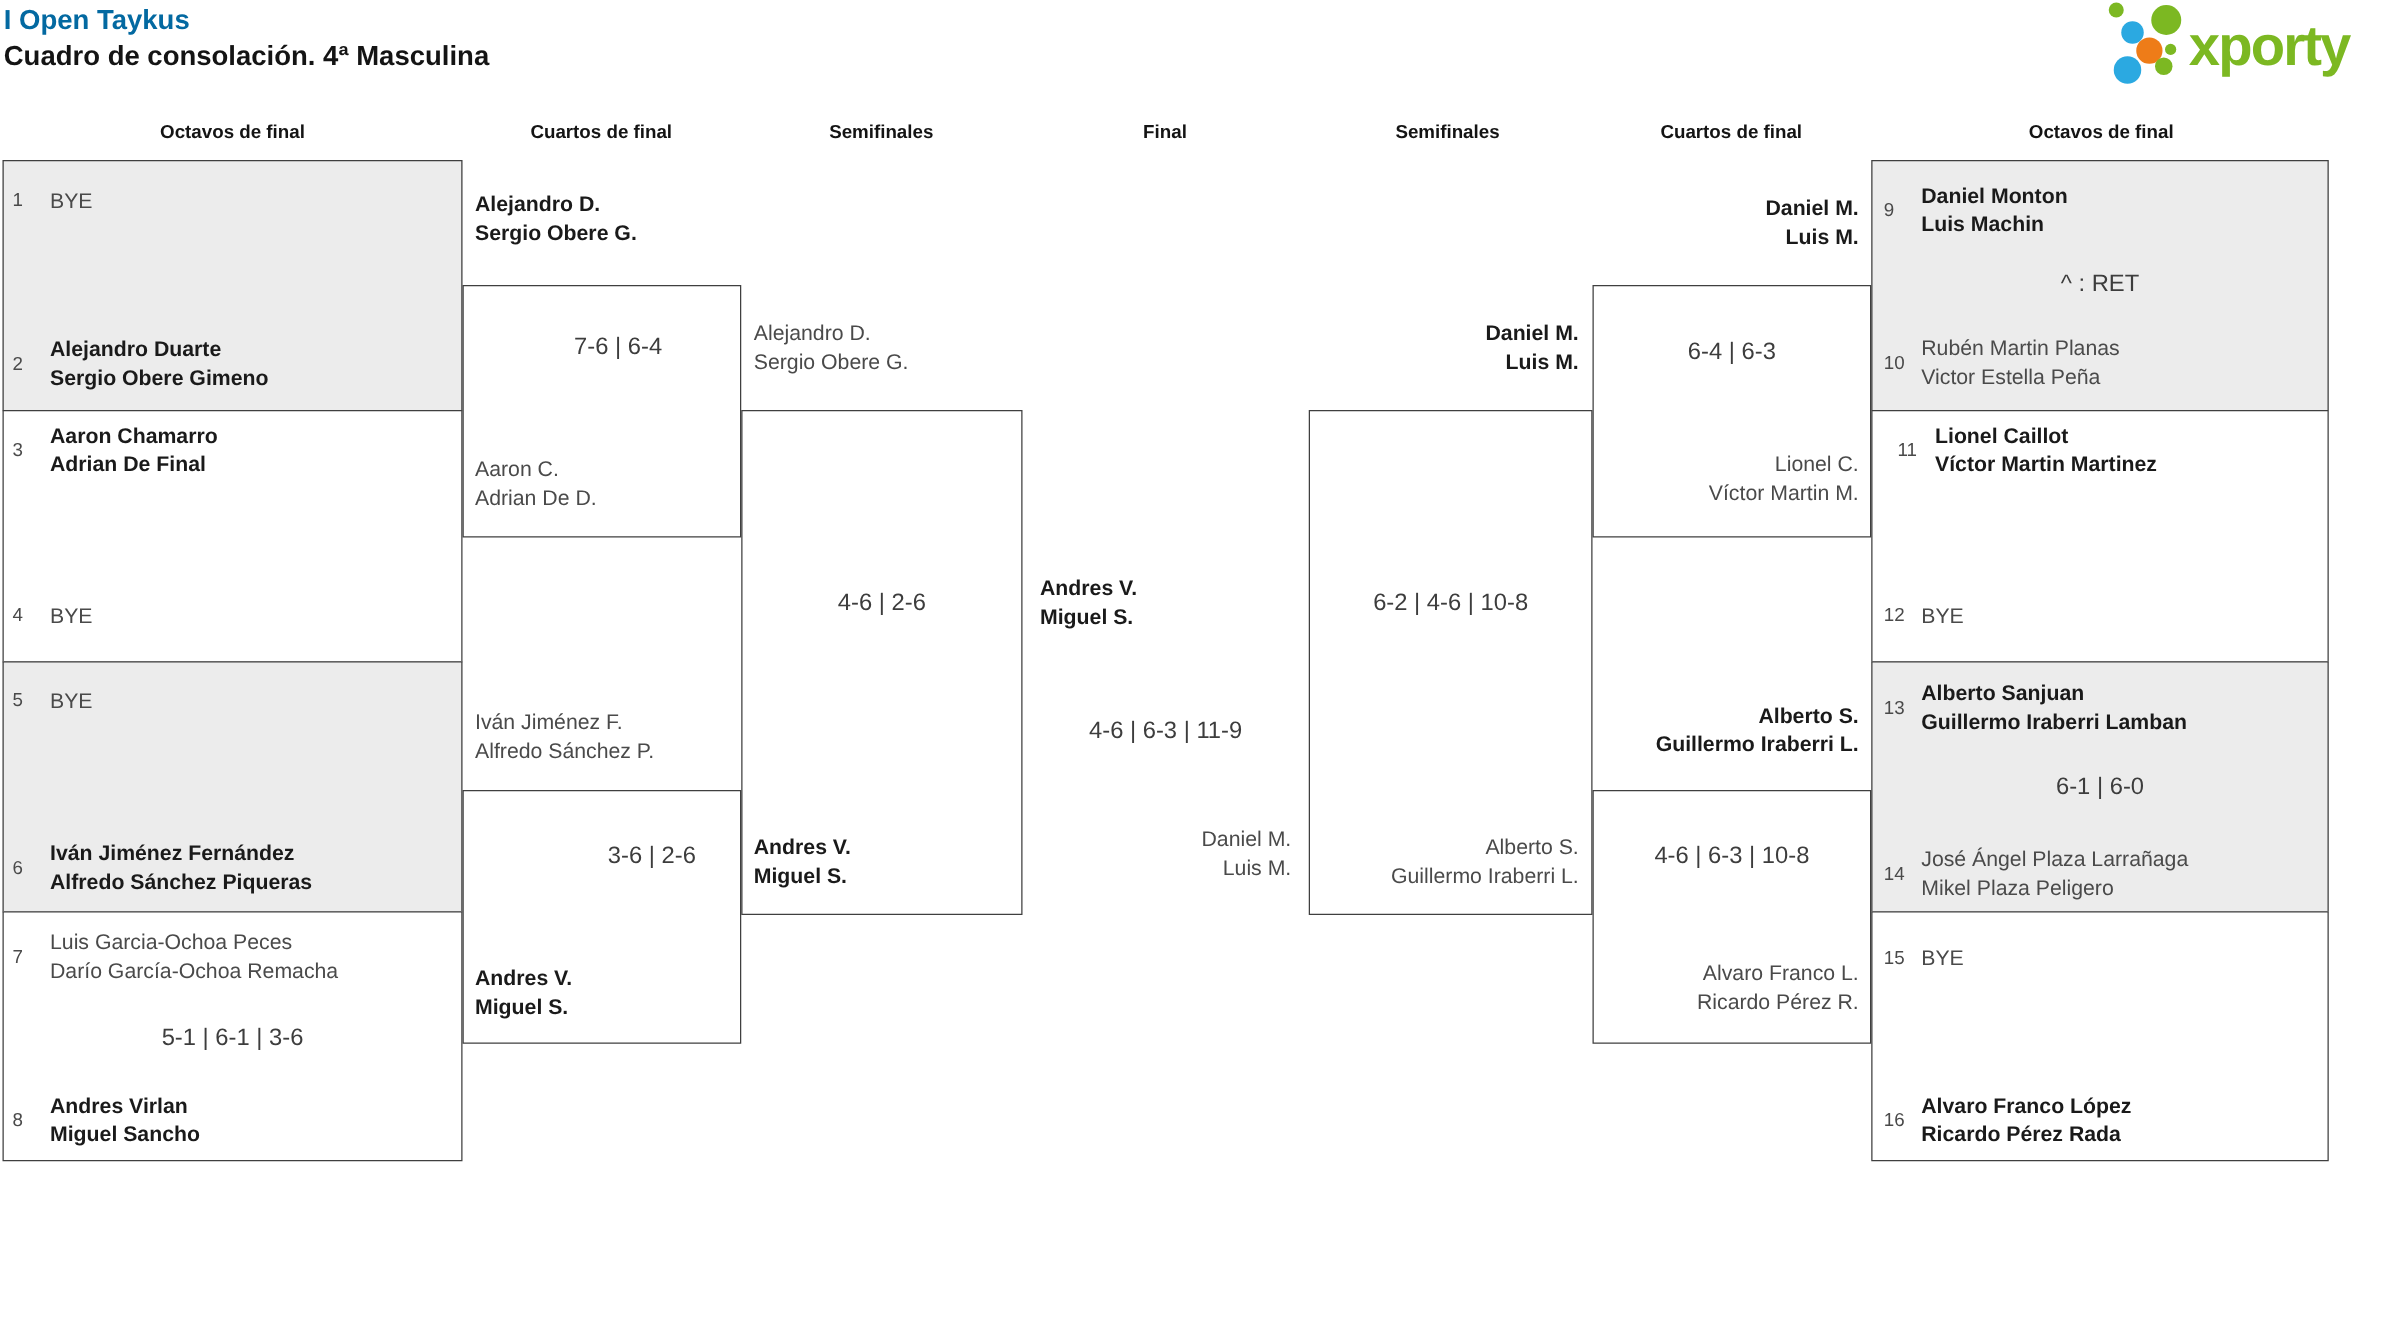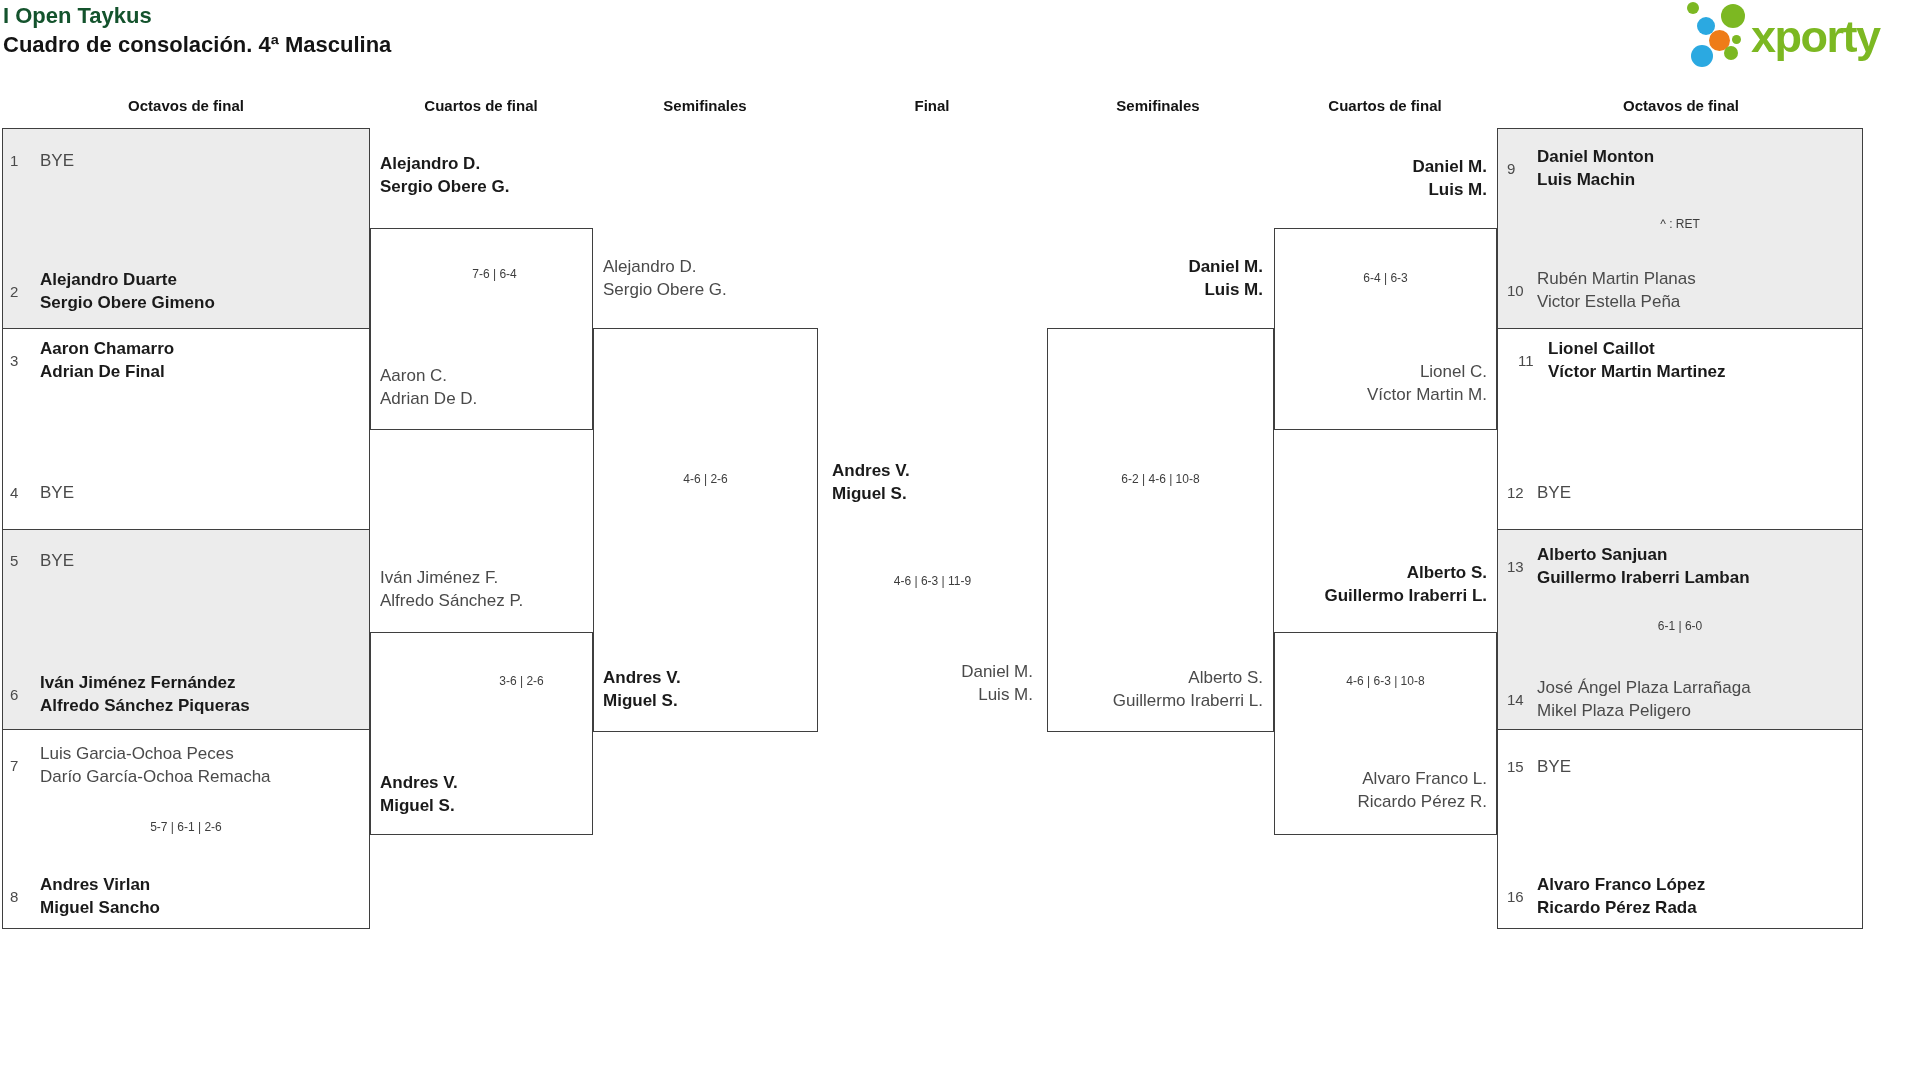--- a/index.html
+++ b/index.html
@@ -1,28 +1,28 @@
 <!DOCTYPE html>
 <html><head>
 <meta charset="utf-8">
 <style>
   html,body{margin:0;padding:0;background:#fff;}
   .stage{position:relative;width:1920px;height:1067px;overflow:hidden;
          font-family:"Liberation Sans",sans-serif;background:#fff;}
-  .title1{position:absolute;left:3px;top:3px;font-size:22px;font-weight:700;color:#14532d;}
+  .title1{position:absolute;left:3px;top:3px;font-size:22px;font-weight:700;color:#0369a1;}
   .title2{position:absolute;left:3px;top:32px;font-size:22px;font-weight:700;color:#141414;}
   .rh{position:absolute;top:97px;width:220px;text-align:center;font-size:15px;font-weight:700;color:#141414;}
   .box{position:absolute;border:1px solid #3f3f3f;box-sizing:border-box;background:#fff;}
   .box.shaded{background:#ececec;}
   .box.open{background:transparent;}
   .row{position:absolute;display:flex;align-items:center;gap:8px;}
   .seed{font-size:15px;color:#4a4a4a;min-width:22px;flex:none;}
   .team{font-size:17px;line-height:23px;white-space:pre-line;color:#4a4a4a;}
   .winner .team, .plabel.winner{font-weight:700;color:#1a1a1a;}
-  .score{position:absolute;font-size:12px;color:#3d3d3d;text-align:center;}
+  .score{position:absolute;font-size:19px;color:#3d3d3d;text-align:center;}
   .plabel{position:absolute;font-size:17px;line-height:23px;white-space:pre-line;color:#4a4a4a;}
   .plabel.alignr{text-align:right;}
   .dot{position:absolute;border-radius:50%;}
   .logotext{position:absolute;left:1751px;top:11px;font-size:45px;font-weight:800;
             letter-spacing:-1.5px;color:#7cb822;}
 </style>
 </head>
 <body>
 
 <div class="stage">
@@ -96,21 +96,21 @@
   <div class="row" style="left:10px;top:742px;">
     <span class="seed">7</span>
     <span class="team">Luis Garcia-Ochoa Peces
 Darío García-Ochoa Remacha</span>
   </div>
   <div class="row winner" style="left:10px;top:873px;">
     <span class="seed">8</span>
     <span class="team">Andres Virlan
 Miguel Sancho</span>
   </div>
-  <div class="score" style="left:2px;top:820px;width:368px;">5-7 | 6-1 | 2-6</div>
+  <div class="score" style="left:2px;top:820px;width:368px;">5-1 | 6-1 | 3-6</div>
 
   <div class="row winner" style="left:1507px;top:145px;">
     <span class="seed">9</span>
     <span class="team">Daniel Monton
 Luis Machin</span>
   </div>
   <div class="score" style="left:1497px;top:217px;width:366px;">^ : RET</div>
   <div class="row" style="left:1507px;top:267px;">
     <span class="seed">10</span>
     <span class="team">Rubén Martin Planas

